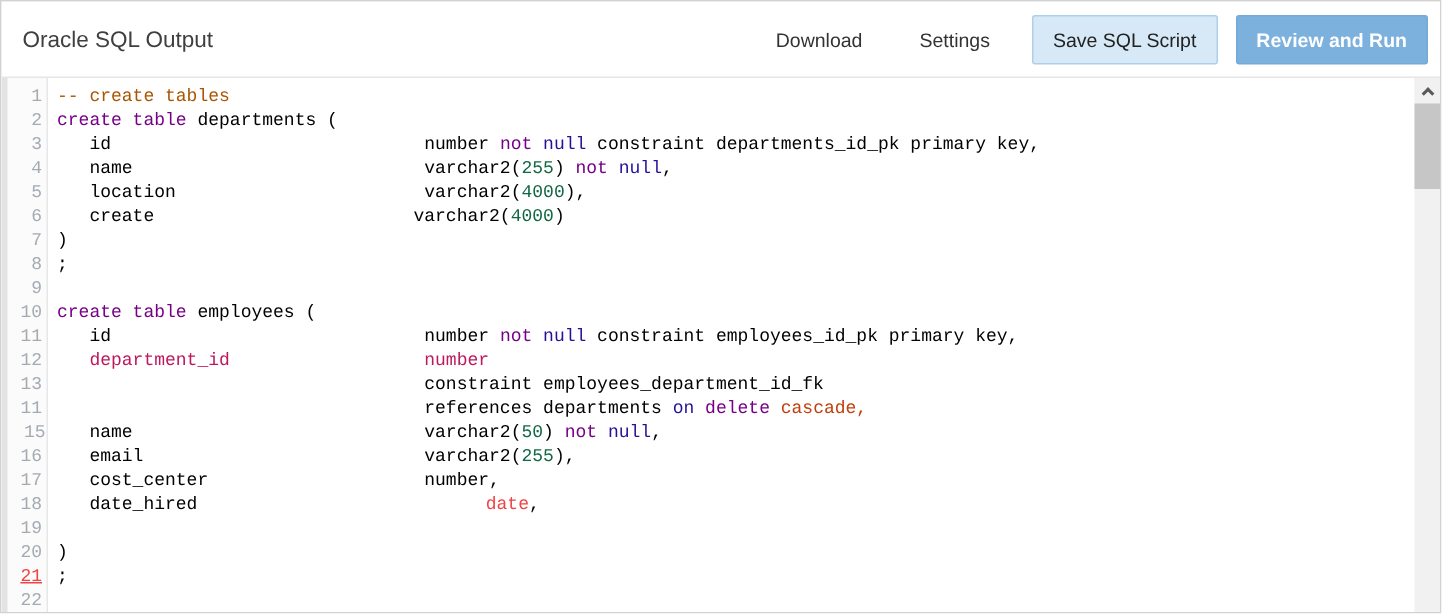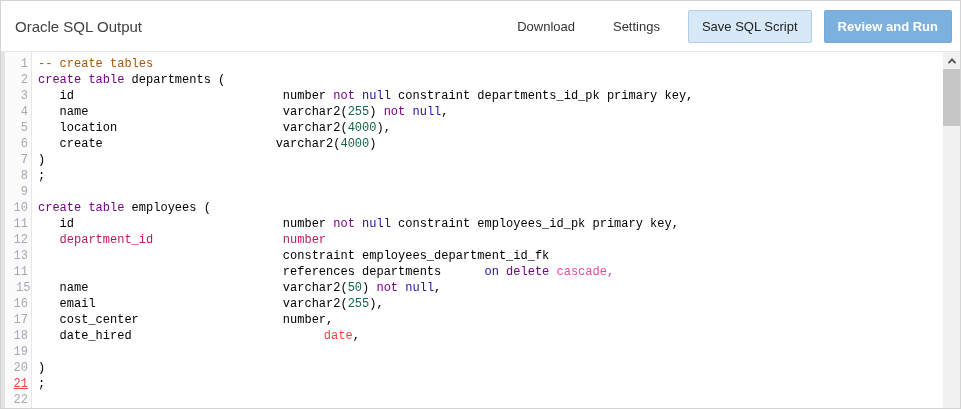--- a/index.html
+++ b/index.html
@@ -125,21 +125,21 @@
           <div class="line">
             <span class="ln" style="color: rgb(164, 171, 179);">12</span>
             <span class="code"><span style="color: #be185d;">   department_id                  number</span></span>
           </div>
           <div class="line">
             <span class="ln" style="color: rgb(164, 171, 179);">13</span>
             <span class="code"><span style="color: rgb(0, 0, 0);">                                  constraint employees_department_id_fk</span></span>
           </div>
           <div class="line">
             <span class="ln" style="color: rgb(164, 171, 179);">11</span>
-            <span class="code"><span style="color: rgb(0, 0, 0);">                                  references departments </span><span style="color: rgb(34, 17, 153); margin-left: 36px;">on</span><span style="color: rgb(0, 0, 0);"> </span><span style="color: rgb(119, 0, 136);">delete</span><span style="color: #ec4899;"> cascade,</span></span>
+            <span class="code"><span style="color: rgb(0, 0, 0);">                                  references departments </span><span style="color: rgb(34, 17, 153);">on</span><span style="color: rgb(0, 0, 0);"> </span><span style="color: rgb(119, 0, 136);">delete</span><span style="color: #c2410c;"> cascade,</span></span>
           </div>
           <div class="line">
             <span class="ln" style="color: rgb(164, 171, 179); padding-left: 15px;">15</span>
             <span class="code"><span style="color: rgb(0, 0, 0);">   name                           varchar2(</span><span style="color: rgb(17, 102, 68);">50</span><span style="color: rgb(0, 0, 0);">) </span><span style="color: rgb(119, 0, 136);">not</span><span style="color: rgb(0, 0, 0);"> </span><span style="color: rgb(34, 17, 153);">null</span><span style="color: rgb(0, 0, 0);">,</span></span>
           </div>
           <div class="line">
             <span class="ln" style="color: rgb(164, 171, 179);">16</span>
             <span class="code"><span style="color: rgb(0, 0, 0);">   email                          varchar2(</span><span style="color: rgb(17, 102, 68);">255</span><span style="color: rgb(0, 0, 0);">),</span></span>
           </div>
           <div class="line">

